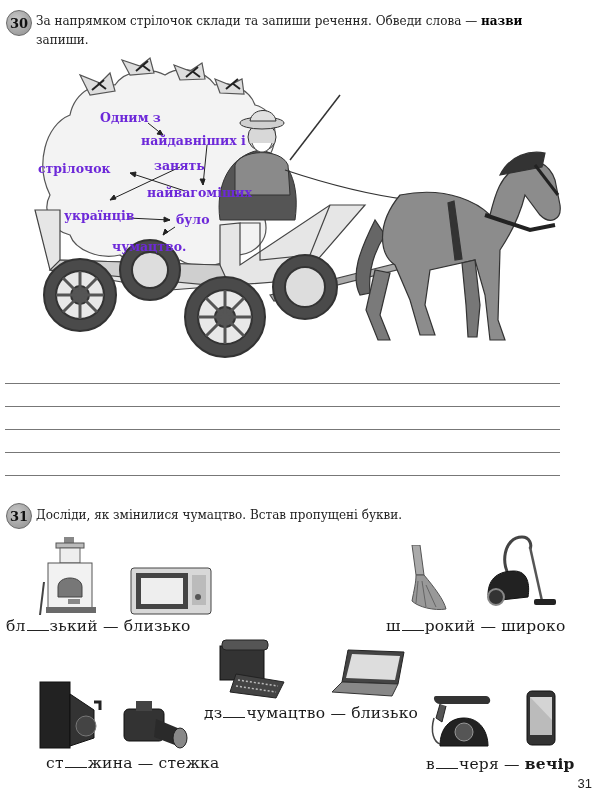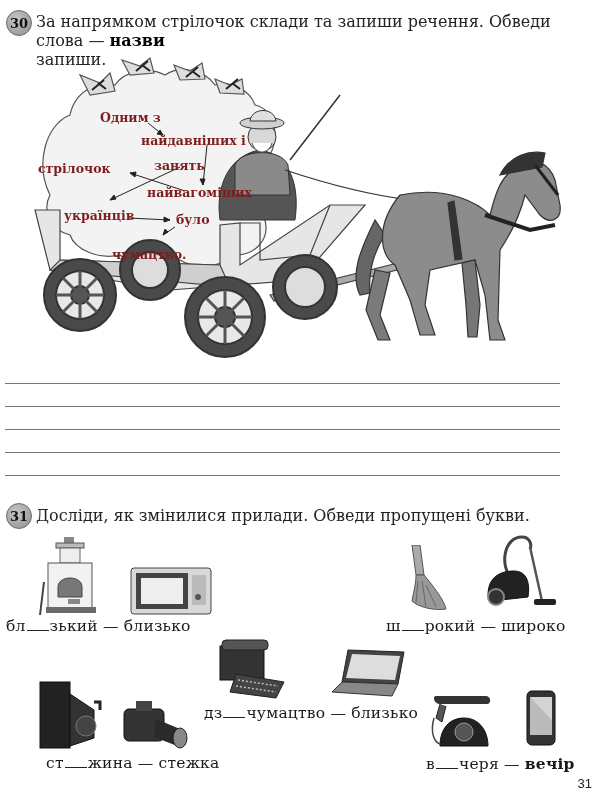--- a/index.html
+++ b/index.html
@@ -7,30 +7,30 @@
     body { position: relative; font-family: "DejaVu Serif", serif; color: #1a1a1a; }
 
     .task-badge {
       position: absolute; width: 26px; height: 26px; border-radius: 50%;
       background: radial-gradient(circle at 40% 35%, #c8c8c8, #8e8e8e);
       border: 1px solid #6a6a6a;
       font-family: "DejaVu Serif", serif; font-weight: bold; font-size: 13px;
       display: flex; align-items: center; justify-content: center; color: #111;
     }
     .task-text {
-      position: absolute; font-size: 16px; line-height: 19px; color: #222;
+      position: absolute; font-size: 12px; line-height: 19px; color: #222;
     }
     .task-text b { font-weight: bold; color: #000; }
 
     
     .scene { position: absolute; left: 30px; top: 55px; width: 540px; height: 310px; }
     .scene svg { position: absolute; left: 0; top: 0; }
     .cloud-word {
       position: absolute; font-family: "DejaVu Serif", serif; font-weight: bold;
-      font-size: 12.5px; color: #7f1d1d; white-space: nowrap;
+      font-size: 12.5px; color: #6d28d9; white-space: nowrap;
     }
 
     .write-line {
       position: absolute; left: 5px; width: 555px; height: 1px;
       background: #555; border-top: 0.5px solid #777;
     }
 
     .word-pair {
       position: absolute; font-family: "DejaVu Serif", serif; font-size: 15.5px;
       color: #1a1a1a; white-space: nowrap; letter-spacing: 0.2px;
@@ -129,36 +129,36 @@
     </g>
   </svg>
 
   <span class="cloud-word" style="left:70px; top:55px;">Одним з</span>
   <span class="cloud-word" style="left:111px; top:78px;">найдавніших і</span>
   <span class="cloud-word" style="left:8px; top:106px;">стрілочок</span>
   <span class="cloud-word" style="left:124px; top:103px;">занять</span>
   <span class="cloud-word" style="left:117px; top:130px;">найвагоміших</span>
   <span class="cloud-word" style="left:34px; top:153px;">українців</span>
   <span class="cloud-word" style="left:146px; top:157px;">було</span>
-  <span class="cloud-word" style="left:82px; top:192px;">чумацтво.</span>
+  <span class="cloud-word" style="left:82px; top:184px;">чумацтво.</span>
 </div>
 
 <div>
   <div class="write-line" style="top:383px;"></div>
   <div class="write-line" style="top:406px;"></div>
   <div class="write-line" style="top:429px;"></div>
   <div class="write-line" style="top:452px;"></div>
   <div class="write-line" style="top:475px;"></div>
 </div>
 
 <div class="task-badge" style="left:6px; top:503px;">
   <span>31</span>
 </div>
 <div class="task-text" style="left:36px; top:506px; width:530px;">
-  <span>Досліди, як змінилися прилади. Обведи пропущені букви.</span>
+  <span>Досліди, як змінилися чумацтво. Встав пропущені букви.</span>
 </div>
 
 <svg class="device" style="left:38px; top:537px;" width="70" height="80" viewBox="0 0 70 80">
   <rect x="26" y="0" width="10" height="6" fill="#888"></rect>
   <rect x="18" y="6" width="28" height="5" fill="#bbb" stroke="#555"></rect>
   <rect x="22" y="11" width="20" height="15" fill="#eee" stroke="#666"></rect>
   <rect x="10" y="26" width="44" height="46" fill="#f2f2f2" stroke="#555"></rect>
   <path d="M20,50 C20,38 44,38 44,50 L44,60 L20,60 Z" fill="#777" stroke="#444"></path>
   <rect x="8" y="70" width="50" height="6" fill="#6a6a6a"></rect>
   <line x1="6" y1="45" x2="2" y2="78" stroke="#444" stroke-width="2"></line>

